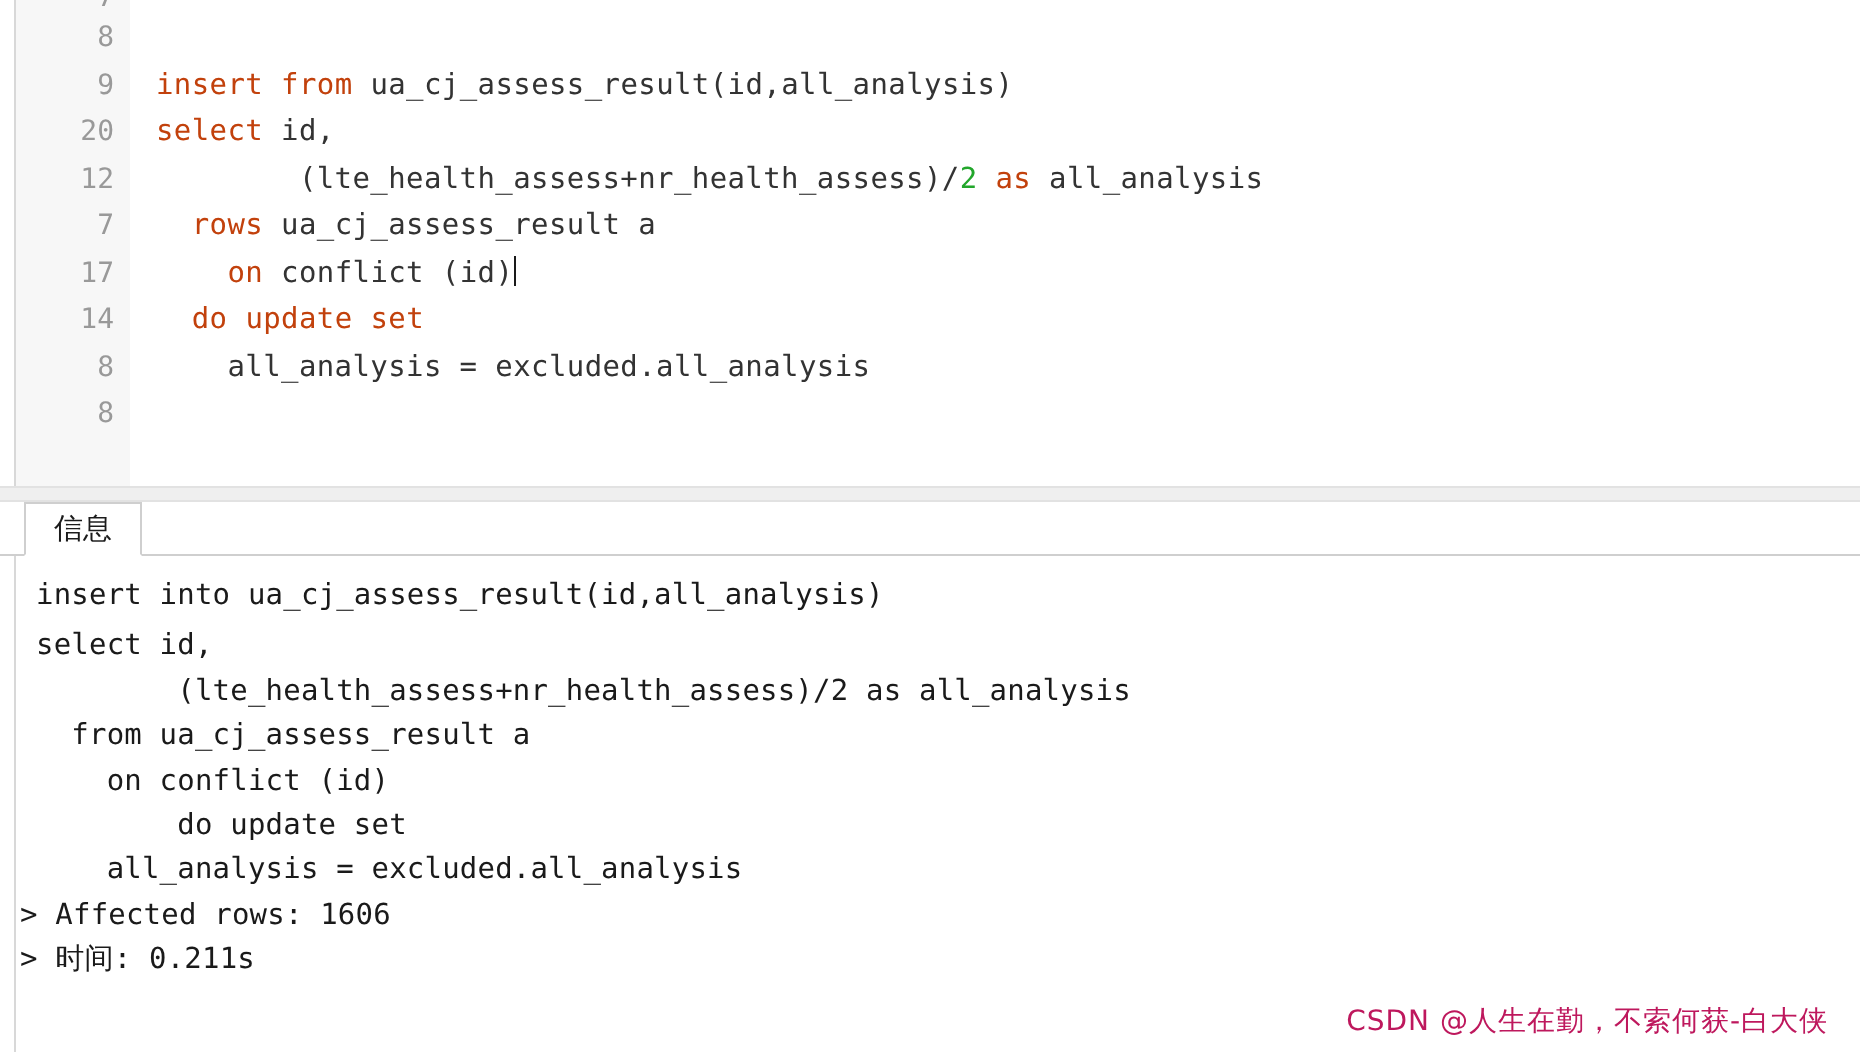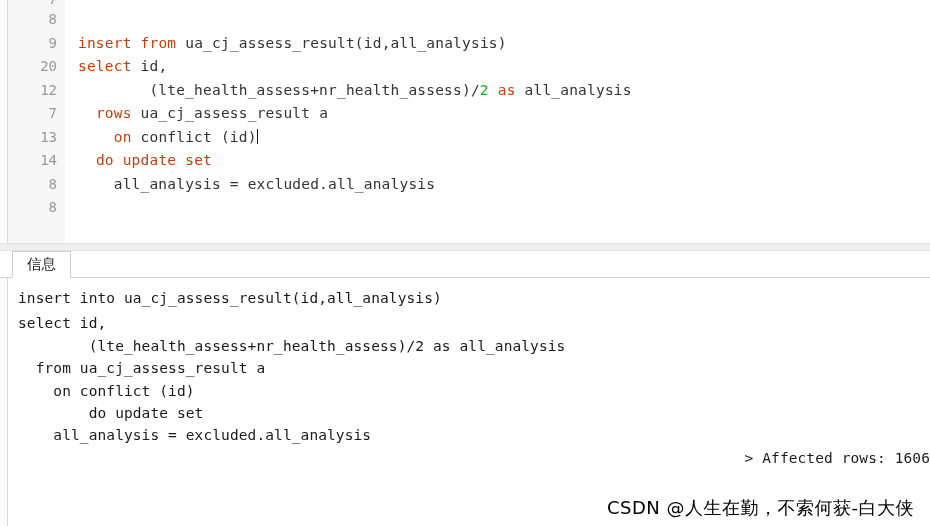--- a/index.html
+++ b/index.html
@@ -140,49 +140,49 @@
     height: 22.4px;
     line-height: 22.4px;
     white-space: pre;
     font-size: 14.5px;
     color: #1a1a1a;
     font-family: "DejaVu Sans Mono", "Liberation Mono", monospace;
     padding-left: 10px;
     letter-spacing: 0.1px;
   }
   .out-row.first { padding-top: 6px; height: 28.4px; line-height: 28.4px; }
-  .out-row.marker { padding-left: 2px; text-align: right; }
+  .out-row.marker { padding-left: 2px; }
 
   
   #watermark {
     position: absolute;
     right: 16px;
     bottom: 6px;
     font-family: "DejaVu Sans", "Liberation Sans", sans-serif;
-    font-size: 18px;
-    color: #000000;
+    font-size: 14px;
+    color: #be185d;
     letter-spacing: 0.5px;
     white-space: pre;
     user-select: none;
   }
 </style>
 </head>
 <body>
 
 <div id="editor-pane">
   <div id="gutter"></div>
   <div id="editor-left-rule"></div>
   <div id="code-rows">
       <div class="code-row" style="height: 8px; line-height: 8px; overflow: hidden;"><span class="ln" style="line-height: 16px; top: -9px;">7</span></div>
       <div class="code-row"><span class="ln">8</span><span class="code-text"></span></div>
       <div class="code-row"><span class="ln">9</span><span class="code-text"><span class="kw">insert</span><span class="plain"> </span><span class="kw">from</span><span class="plain"> ua_cj_assess_result(id,all_analysis)</span></span></div>
       <div class="code-row"><span class="ln">20</span><span class="code-text"><span class="kw">select</span><span class="plain"> id,</span></span></div>
       <div class="code-row"><span class="ln">12</span><span class="code-text"><span class="plain">        (lte_health_assess+nr_health_assess)/</span><span class="num">2</span><span class="plain"> </span><span class="kw">as</span><span class="plain"> all_analysis</span></span></div>
       <div class="code-row"><span class="ln">7</span><span class="code-text"><span class="plain">  </span><span class="kw">rows</span><span class="plain"> ua_cj_assess_result a</span></span></div>
-      <div class="code-row"><span class="ln">13</span><span class="code-text"><span class="plain">    </span><span class="kw">on</span><span class="plain"> conflict (id)</span><span class="caret"></span></span></div>
+      <div class="code-row"><span class="ln">17</span><span class="code-text"><span class="plain">    </span><span class="kw">on</span><span class="plain"> conflict (id)</span><span class="caret"></span></span></div>
       <div class="code-row"><span class="ln">14</span><span class="code-text"><span class="plain">  </span><span class="kw">do</span><span class="plain"> </span><span class="kw">update</span><span class="plain"> </span><span class="kw">set</span></span></div>
       <div class="code-row"><span class="ln">8</span><span class="code-text"><span class="plain">    all_analysis = excluded.all_analysis</span></span></div>
       <div class="code-row"><span class="ln">8</span><span class="code-text"></span></div>
     </div>
 </div>
 
 <div id="splitter"></div>
 
 <div id="result-pane">
   <div id="tab-bar">
@@ -191,16 +191,17 @@
   <div id="output-left-rule"></div>
   <div id="output-area">
       <div class="out-row first">insert into ua_cj_assess_result(id,all_analysis)</div>
       <div class="out-row">select id,</div>
       <div class="out-row">        (lte_health_assess+nr_health_assess)/2 as all_analysis</div>
       <div class="out-row">  from ua_cj_assess_result a</div>
       <div class="out-row">    on conflict (id)</div>
       <div class="out-row">        do update set</div>
       <div class="out-row">    all_analysis = excluded.all_analysis</div>
       <div class="out-row marker">&gt; Affected rows: 1606</div>
+      <div class="out-row marker">&gt; 时间: 0.211s</div>
     </div>
 </div>
 
 <div id="watermark">CSDN @人生在勤，不索何获-白大侠</div>
 
 </body></html>

